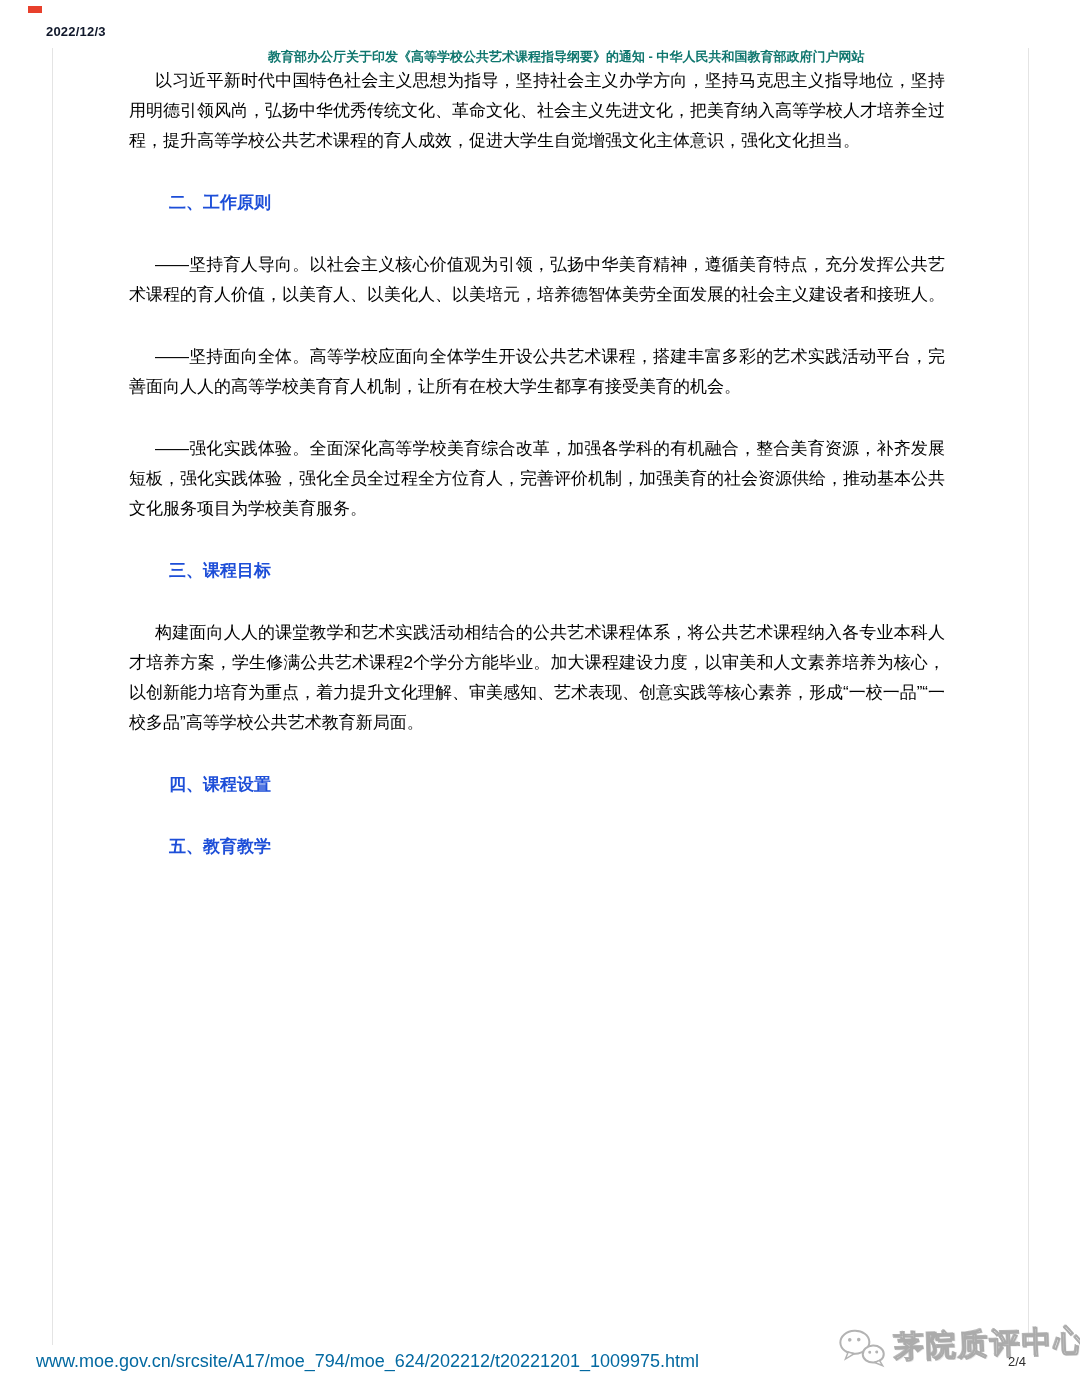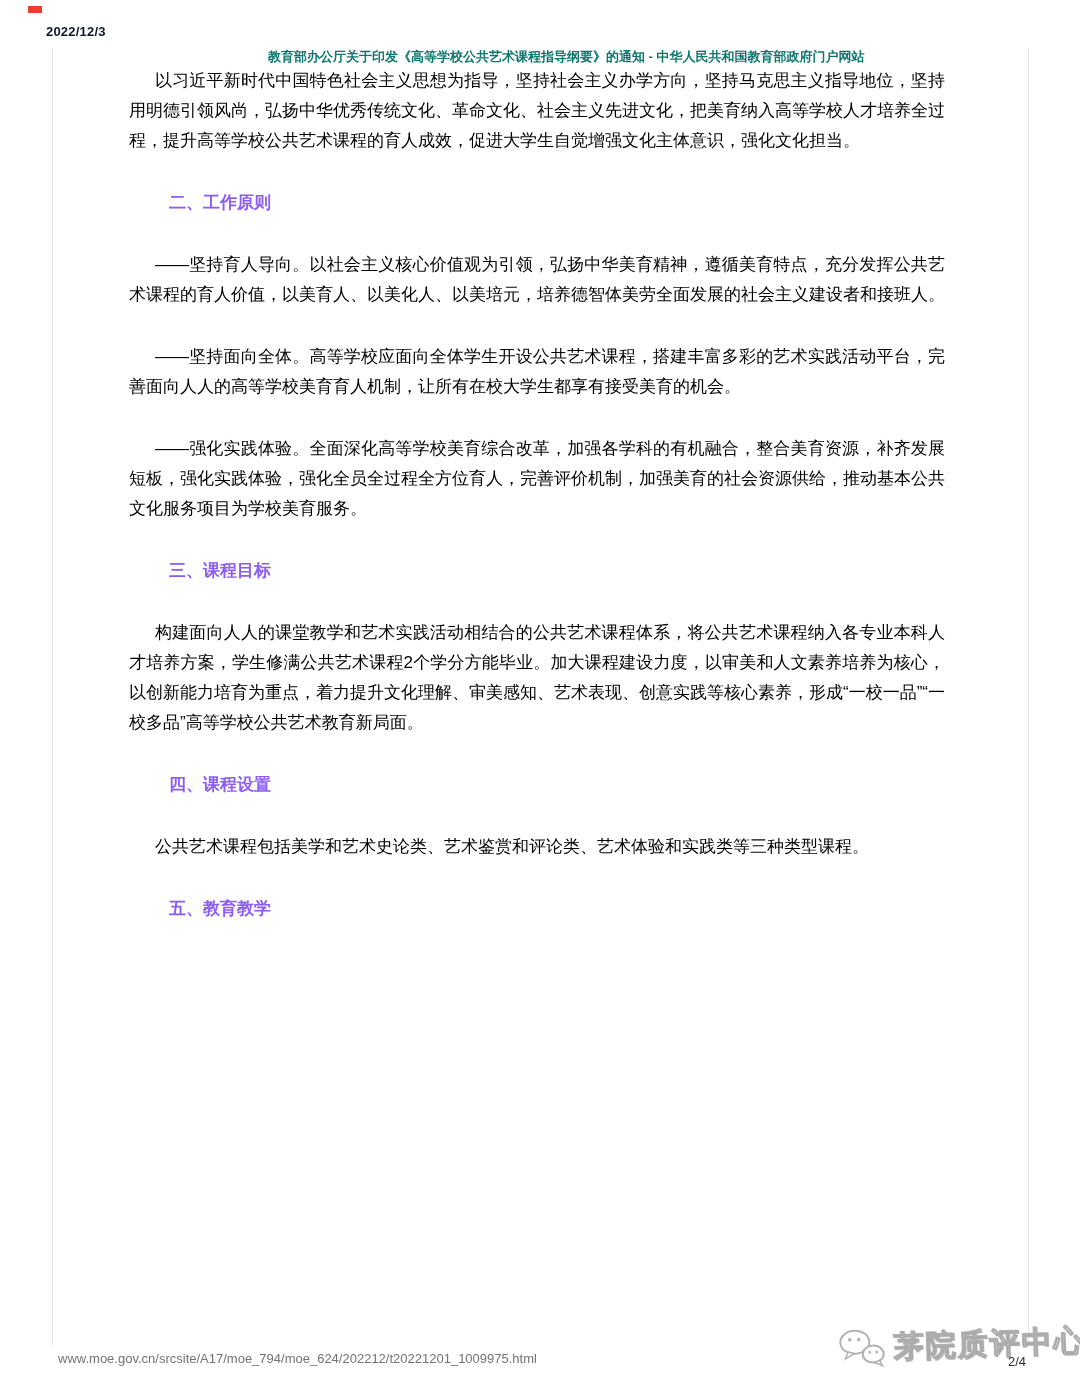--- a/index.html
+++ b/index.html
@@ -42,28 +42,28 @@
   .block {
     font-size: 17px;
     line-height: 30px;
     margin: 0 0 32px 0;
     text-align: justify;
     color: #000000;
     text-indent: 26px;
   }
   .block.heading {
     font-weight: bold;
-    color: #8b5cf6;
+    color: #1d4ed8;
     text-align: left;
     text-indent: 40px;
   }
   
   .footer-url {
-    position: absolute; left: 58px; top: 1351px;
-    font-size: 13px; color: #737373;
+    position: absolute; left: 36px; top: 1351px;
+    font-size: 18px; color: #0369a1;
   }
   .page-number {
     position: absolute; left: 1008px; top: 1354px;
     font-size: 13px; font-weight: normal; color: #2e2e2e;
     z-index: 5;
   }
   
   .watermark {
     position: absolute; left: 838px; top: 1324px;
     display: flex; align-items: center; gap: 8px;
@@ -93,21 +93,20 @@
 
 <div class="content" id="doc-body">
     <div class="block para">以习近平新时代中国特色社会主义思想为指导，坚持社会主义办学方向，坚持马克思主义指导地位，坚持用明德引领风尚，弘扬中华优秀传统文化、革命文化、社会主义先进文化，把美育纳入高等学校人才培养全过程，提升高等学校公共艺术课程的育人成效，促进大学生自觉增强文化主体意识，强化文化担当。</div>
     <div class="block heading">二、工作原则</div>
     <div class="block para">——坚持育人导向。以社会主义核心价值观为引领，弘扬中华美育精神，遵循美育特点，充分发挥公共艺术课程的育人价值，以美育人、以美化人、以美培元，培养德智体美劳全面发展的社会主义建设者和接班人。</div>
     <div class="block para">——坚持面向全体。高等学校应面向全体学生开设公共艺术课程，搭建丰富多彩的艺术实践活动平台，完善面向人人的高等学校美育育人机制，让所有在校大学生都享有接受美育的机会。</div>
     <div class="block para">——强化实践体验。全面深化高等学校美育综合改革，加强各学科的有机融合，整合美育资源，补齐发展短板，强化实践体验，强化全员全过程全方位育人，完善评价机制，加强美育的社会资源供给，推动基本公共文化服务项目为学校美育服务。</div>
     <div class="block heading">三、课程目标</div>
     <div class="block para">构建面向人人的课堂教学和艺术实践活动相结合的公共艺术课程体系，将公共艺术课程纳入各专业本科人才培养方案，学生修满公共艺术课程2个学分方能毕业。加大课程建设力度，以审美和人文素养培养为核心，以创新能力培育为重点，着力提升文化理解、审美感知、艺术表现、创意实践等核心素养，形成“一校一品”“一校多品”高等学校公共艺术教育新局面。</div>
     <div class="block heading">四、课程设置</div>
-    <div class="block para">公共艺术课程包括美学和艺术史论类、艺术鉴赏和评论类、艺术体验和实践类等三种类型课程。</div>
     <div class="block heading">五、教育教学</div>
   </div>
 
 <div class="footer-url">www.moe.gov.cn/srcsite/A17/moe_794/moe_624/202212/t20221201_1009975.html</div>
 
 <div class="watermark">
   <svg class="wm-icon" viewBox="0 0 48 42">
     <g fill="#ffffff" stroke="#b3b3b3" stroke-width="2">
       <ellipse cx="17" cy="14.5" rx="14.5" ry="11.5"></ellipse>
       <path d="M10 24 L7 31 L16 26 Z" stroke-width="1.5"></path>

